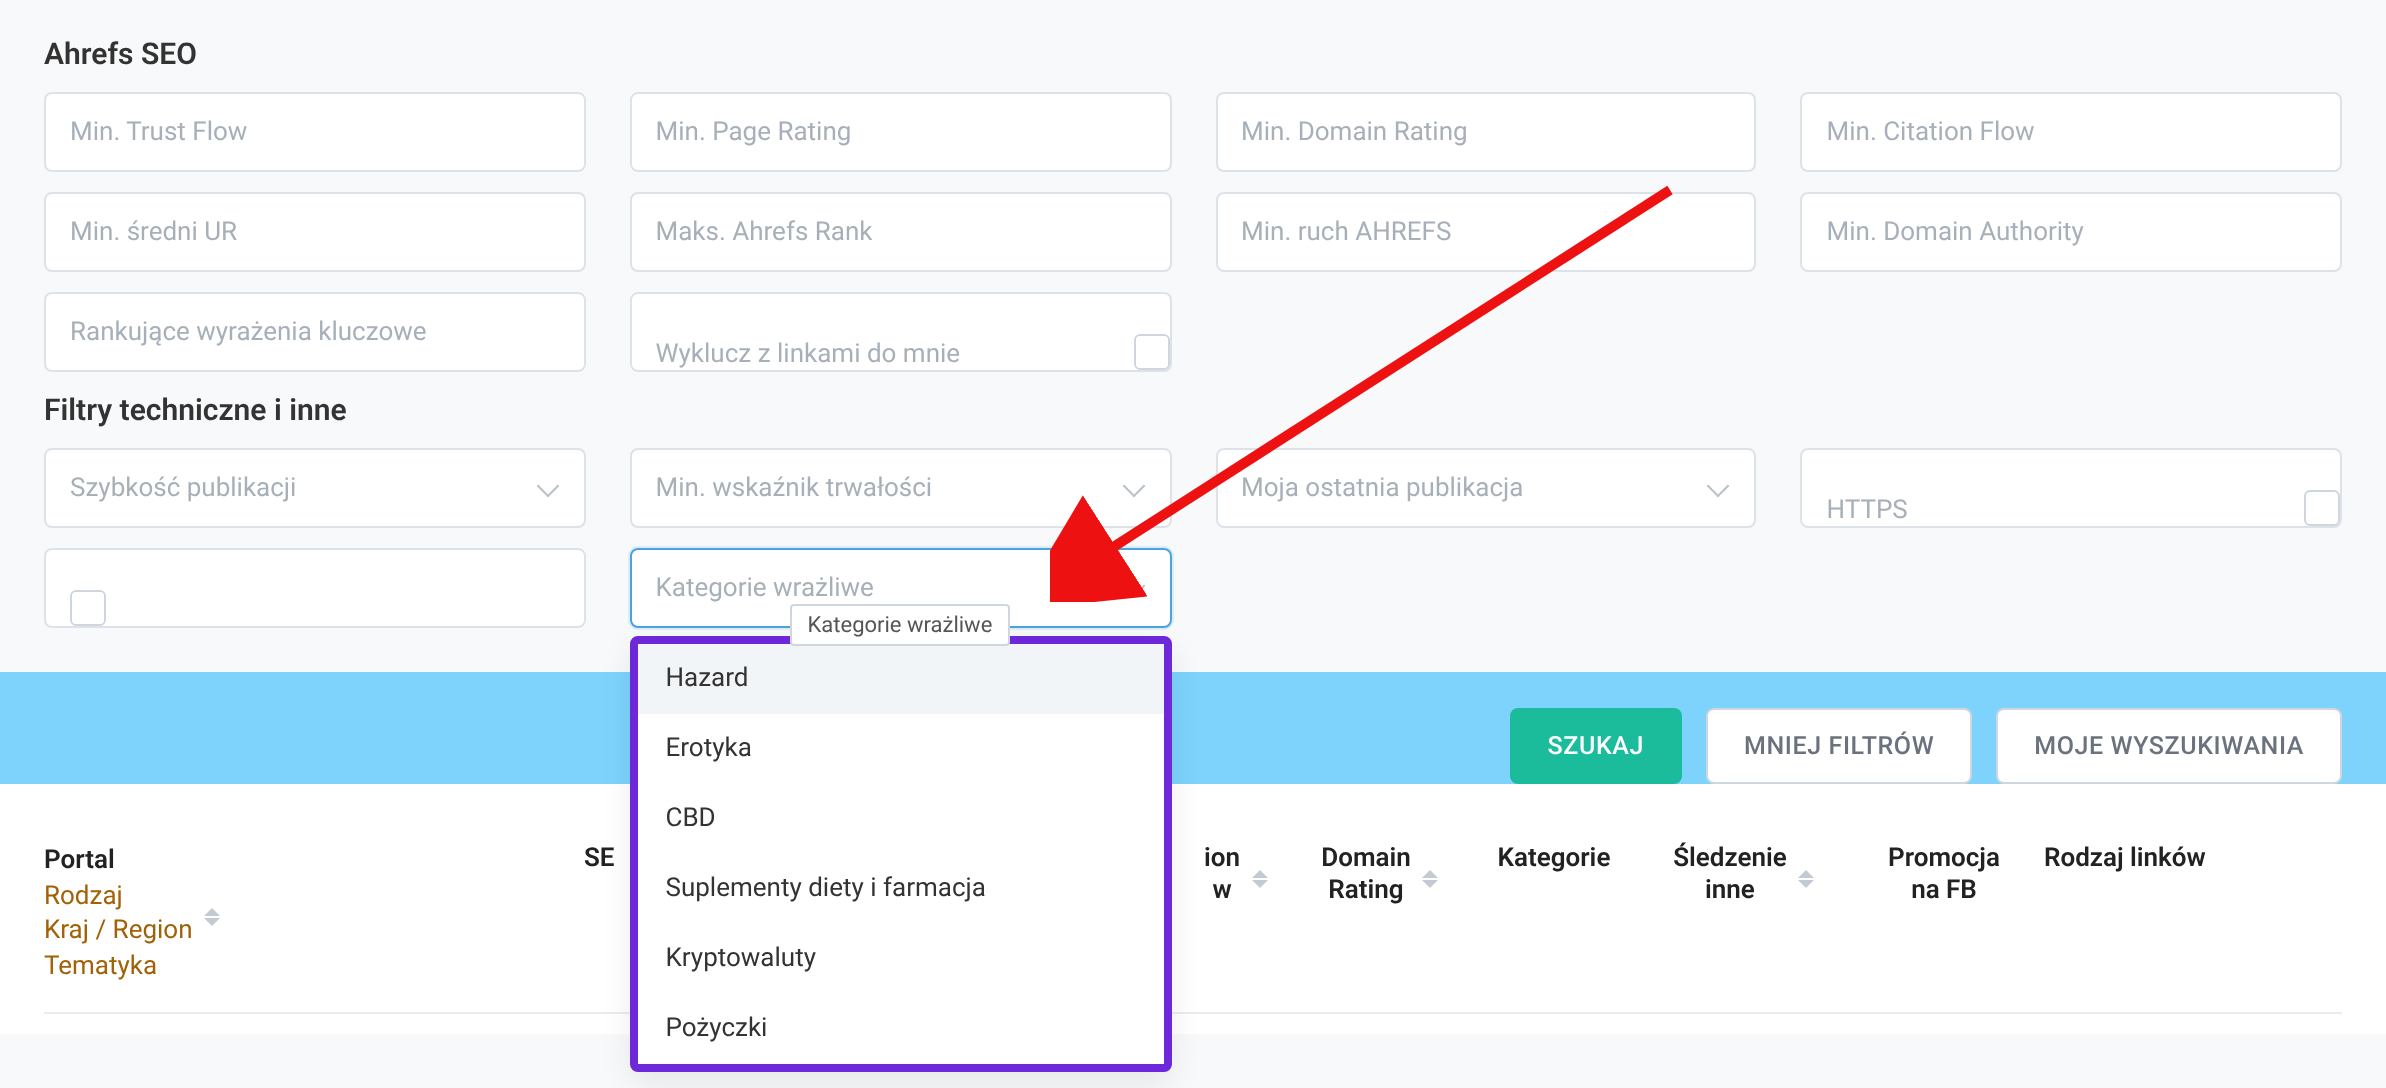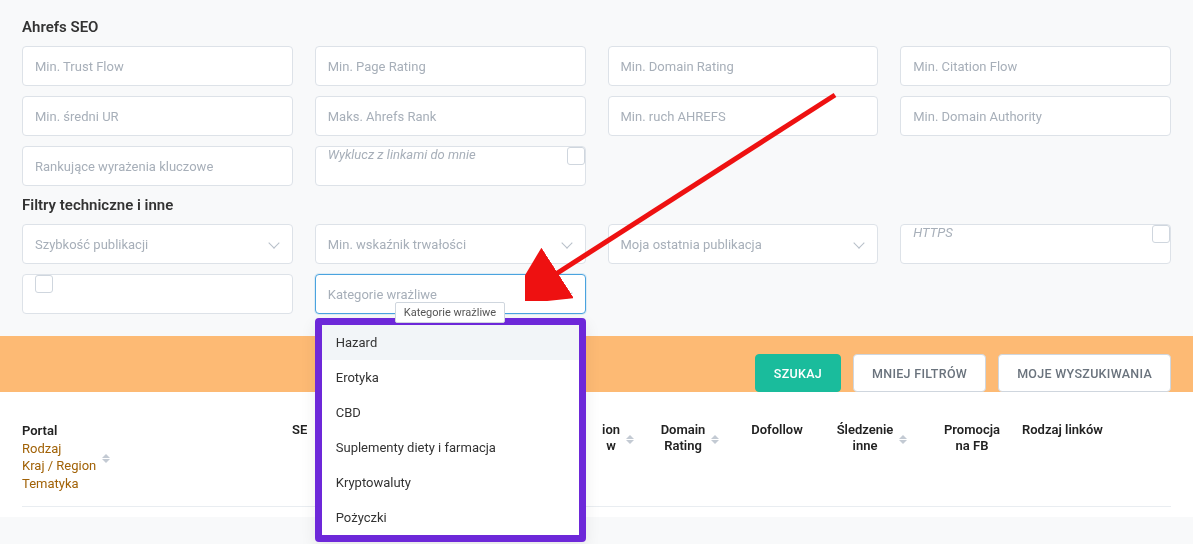--- a/index.html
+++ b/index.html
@@ -21,43 +21,43 @@
     }
     input.text-input::placeholder, .select-box .placeholder { color: #a7afb9; }
     .select-box { display: flex; align-items: center; justify-content: space-between; cursor: pointer; }
     .select-box .placeholder, .select-box .value { flex: 1; }
     .chev { width: 10px; height: 10px; display: inline-block; position: relative; }
     .chev::before {
       content: ""; position: absolute; left: 0; top: 0;
       width: 7px; height: 7px; border-right: 1.5px solid #b7bfc9; border-bottom: 1.5px solid #b7bfc9;
       transform: rotate(45deg);
     }
-    .check-input { display: flex; align-items: flex-start; justify-content: space-between; padding-right: 0; font-style: italic; }
+    .check-input { display: flex; align-items: flex-end; justify-content: space-between; padding-right: 0; }
     .check-input .label { color: #a7afb9; flex: 1; }
     .checkbox-sq { width: 18px; height: 18px; border: 1px solid #cfd6de; border-radius: 3px; background: #fff; flex: 0 0 auto; }
 
     .select-open { border: 1px solid #4aa3df; box-shadow: 0 0 0 1px rgba(74,163,223,.15); }
     .dropdown {
       position: absolute; top: 44px; left: 0; right: 0;
-      background: #fff; border: 7px solid #6d28d9; border-radius: 4px;
+      background: #fff; border: 4px solid #6d28d9; border-radius: 4px;
       box-shadow: 0 6px 16px rgba(0,0,0,0.08);
       z-index: 20;
       overflow: hidden;
     }
     .opt { padding: 10px 14px; font-size: 13px; color: #333; cursor: pointer; }
     .opt.hover { background: #f2f5f8; }
 
     .tooltip {
       position: absolute; top: 28px; left: 80px;
       background: #fff; border: 1px solid #cfd6de; border-radius: 2px;
       font-size: 11px; color: #555; padding: 3px 8px; z-index: 40; white-space: nowrap;
     }
 
     .actions-bar {
-      margin-top: 22px; background: #fdba74; padding: 18px 22px 0 22px;
+      margin-top: 22px; background: #7dd3fc; padding: 18px 22px 0 22px;
       display: flex; justify-content: flex-end; gap: 12px;
     }
     .btn {
       height: 38px; padding: 0 18px; border-radius: 4px; font-size: 12.5px; font-weight: 500;
       letter-spacing: .3px; display: inline-flex; align-items: center; justify-content: center; cursor: pointer;
       border: 1px solid #cfd6de; background: #fff; color: #6a737d;
     }
     .btn-primary { background: #1abc9c; border-color: #1abc9c; color: #fff; }
 
     .table-wrap { background: #fff; padding: 30px 22px 10px 22px; margin-top: 0; }
@@ -215,21 +215,21 @@
         <span>Domain</span>
         <span>Rating</span>
       </div>
       <span class="sort">
           <span class="tri up"></span>
           <span class="tri down"></span>
         </span>
     </div>
 
     <div class="th c-dofollow center-col">
-      <span>Dofollow</span>
+      <span>Kategorie</span>
     </div>
 
     <div class="th c-sledz center-col">
       <div class="stack">
         <span>Śledzenie</span>
         <span>inne</span>
       </div>
       <span class="sort">
           <span class="tri up"></span>
           <span class="tri down"></span>

